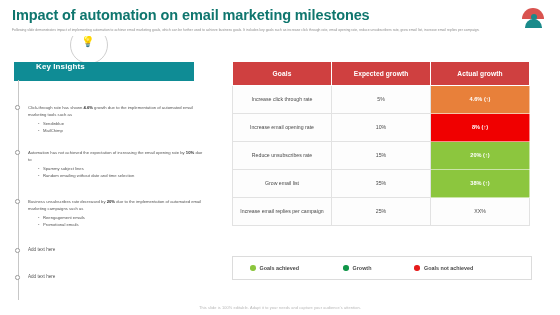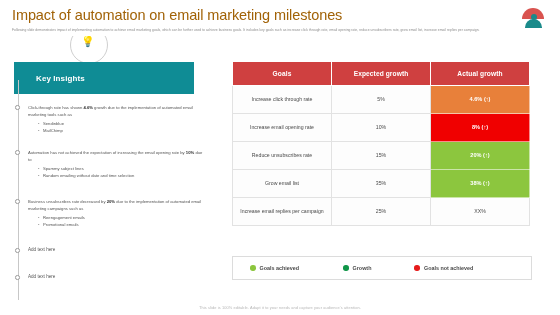--- a/index.html
+++ b/index.html
@@ -25,22 +25,22 @@
 
   
   .header {
     position: absolute;
     left: 12px;
     top: 8px;
     width: 480px;
   }
   .title {
     font-size: 14.5px;
-    font-weight: normal;
-    color: #a16207;
+    font-weight: bold;
+    color: #0f766e;
     letter-spacing: -0.1px;
     line-height: 1.1;
     margin: 0 0 4px 0;
     white-space: nowrap;
   }
   .subtitle {
     font-size: 3.3px;
     line-height: 1.65;
     color: #8a8a8a;
     margin: 0;
@@ -117,24 +117,24 @@
     font-size: 11px;
     color: #555;
     line-height: 1;
   }
 
   .ki-bar {
     position: absolute;
     left: 0;
     top: 16px;
     width: 180px;
-    height: 32px;
+    height: 19px;
     background: #0f8c95;
     display: flex;
-    align-items: center;
+    align-items: flex-start;
   }
   .ki-bar span {
     color: #ffffff;
     font-size: 8px;
     font-weight: bold;
     margin-left: 22px;
     letter-spacing: 0.1px;
   }
 
   

